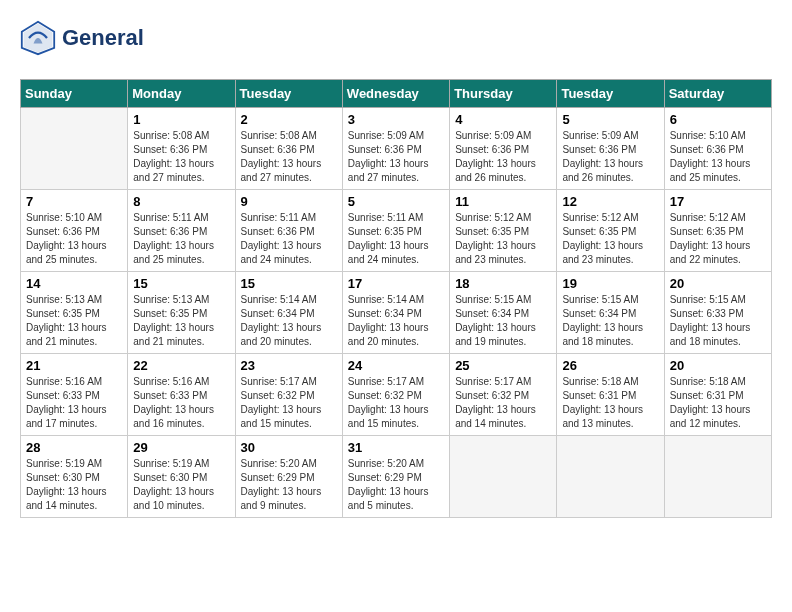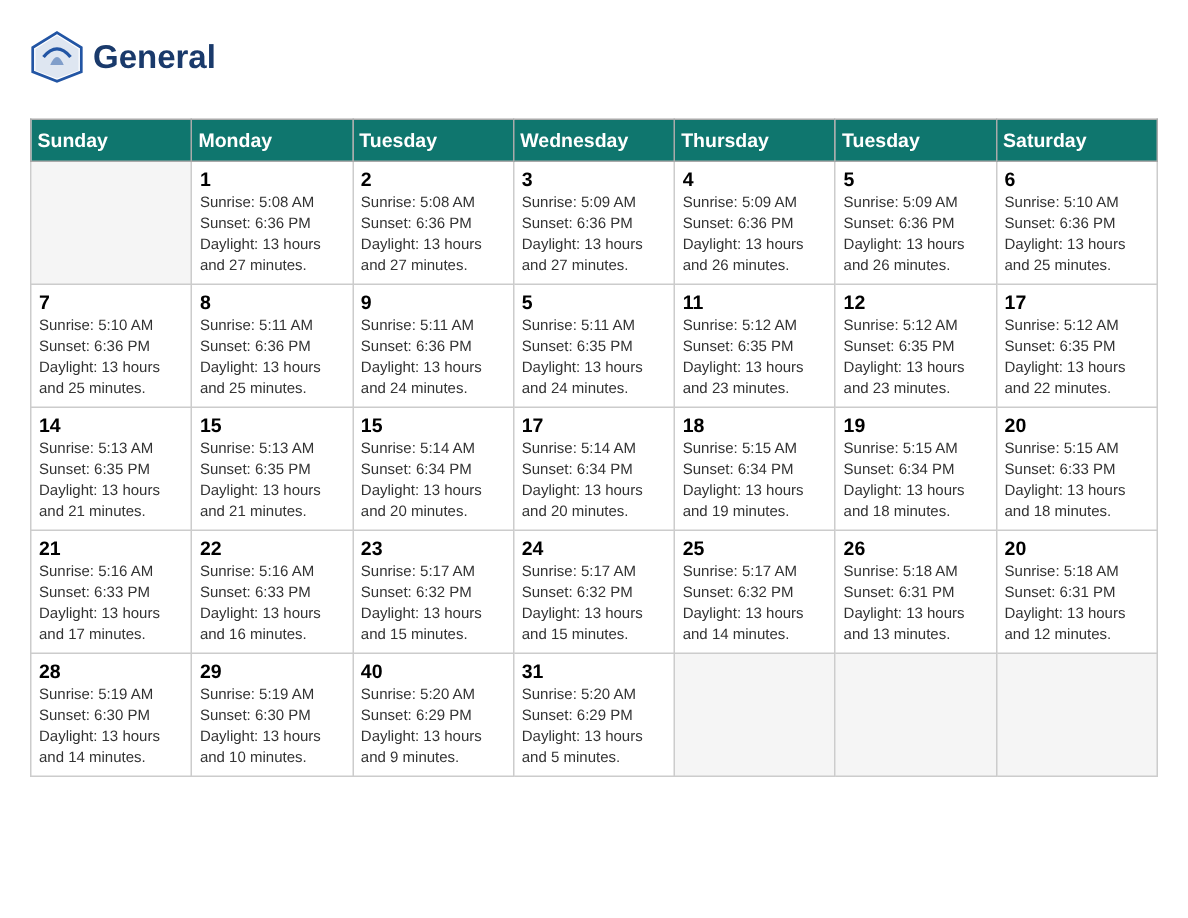--- a/index.html
+++ b/index.html
@@ -352,21 +352,21 @@
         </td>
         <td>
           <span class="day-number">29</span>
           <div class="cell-info">
             <div>Sunrise: 5:19 AM</div>
             <div>Sunset: 6:30 PM</div>
             <div>Daylight: 13 hours and 10 minutes.</div>
           </div>
         </td>
         <td>
-          <span class="day-number">40</span>
+          <span class="day-number">30</span>
           <div class="cell-info">
             <div>Sunrise: 5:20 AM</div>
             <div>Sunset: 6:29 PM</div>
             <div>Daylight: 13 hours and 9 minutes.</div>
           </div>
         </td>
         <td>
           <span class="day-number">31</span>
           <div class="cell-info">
             <div>Sunrise: 5:20 AM</div>

